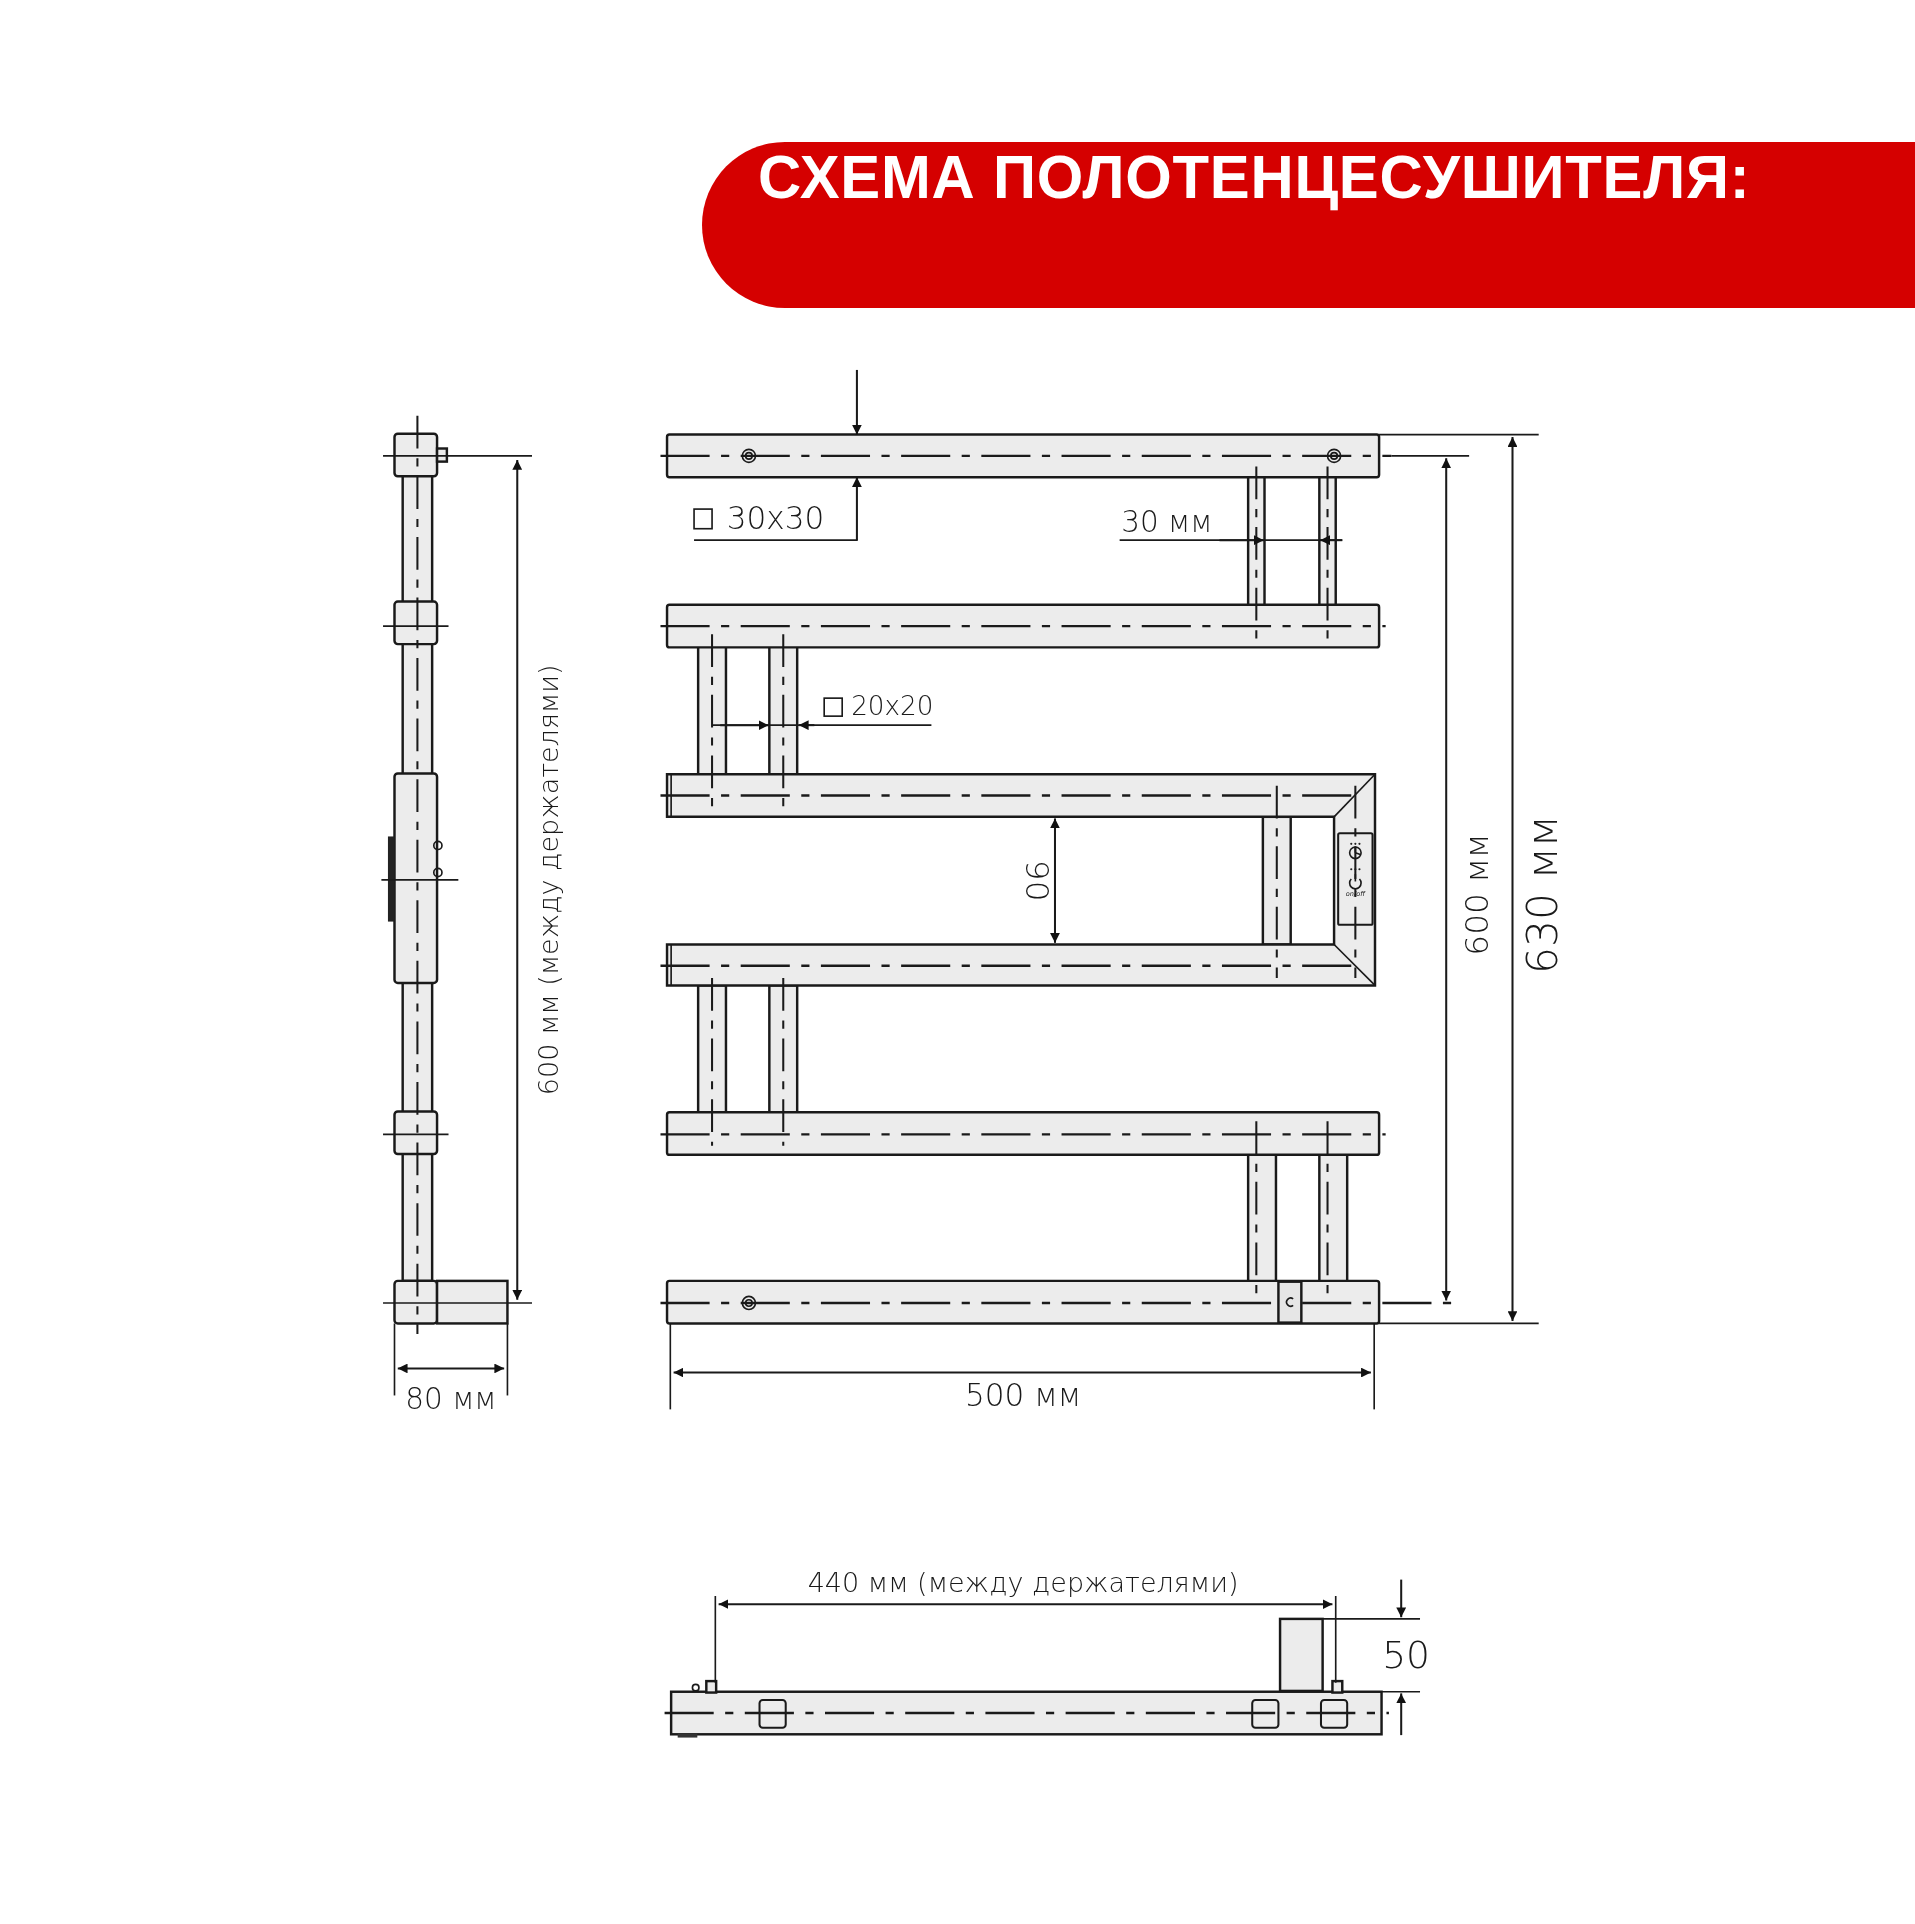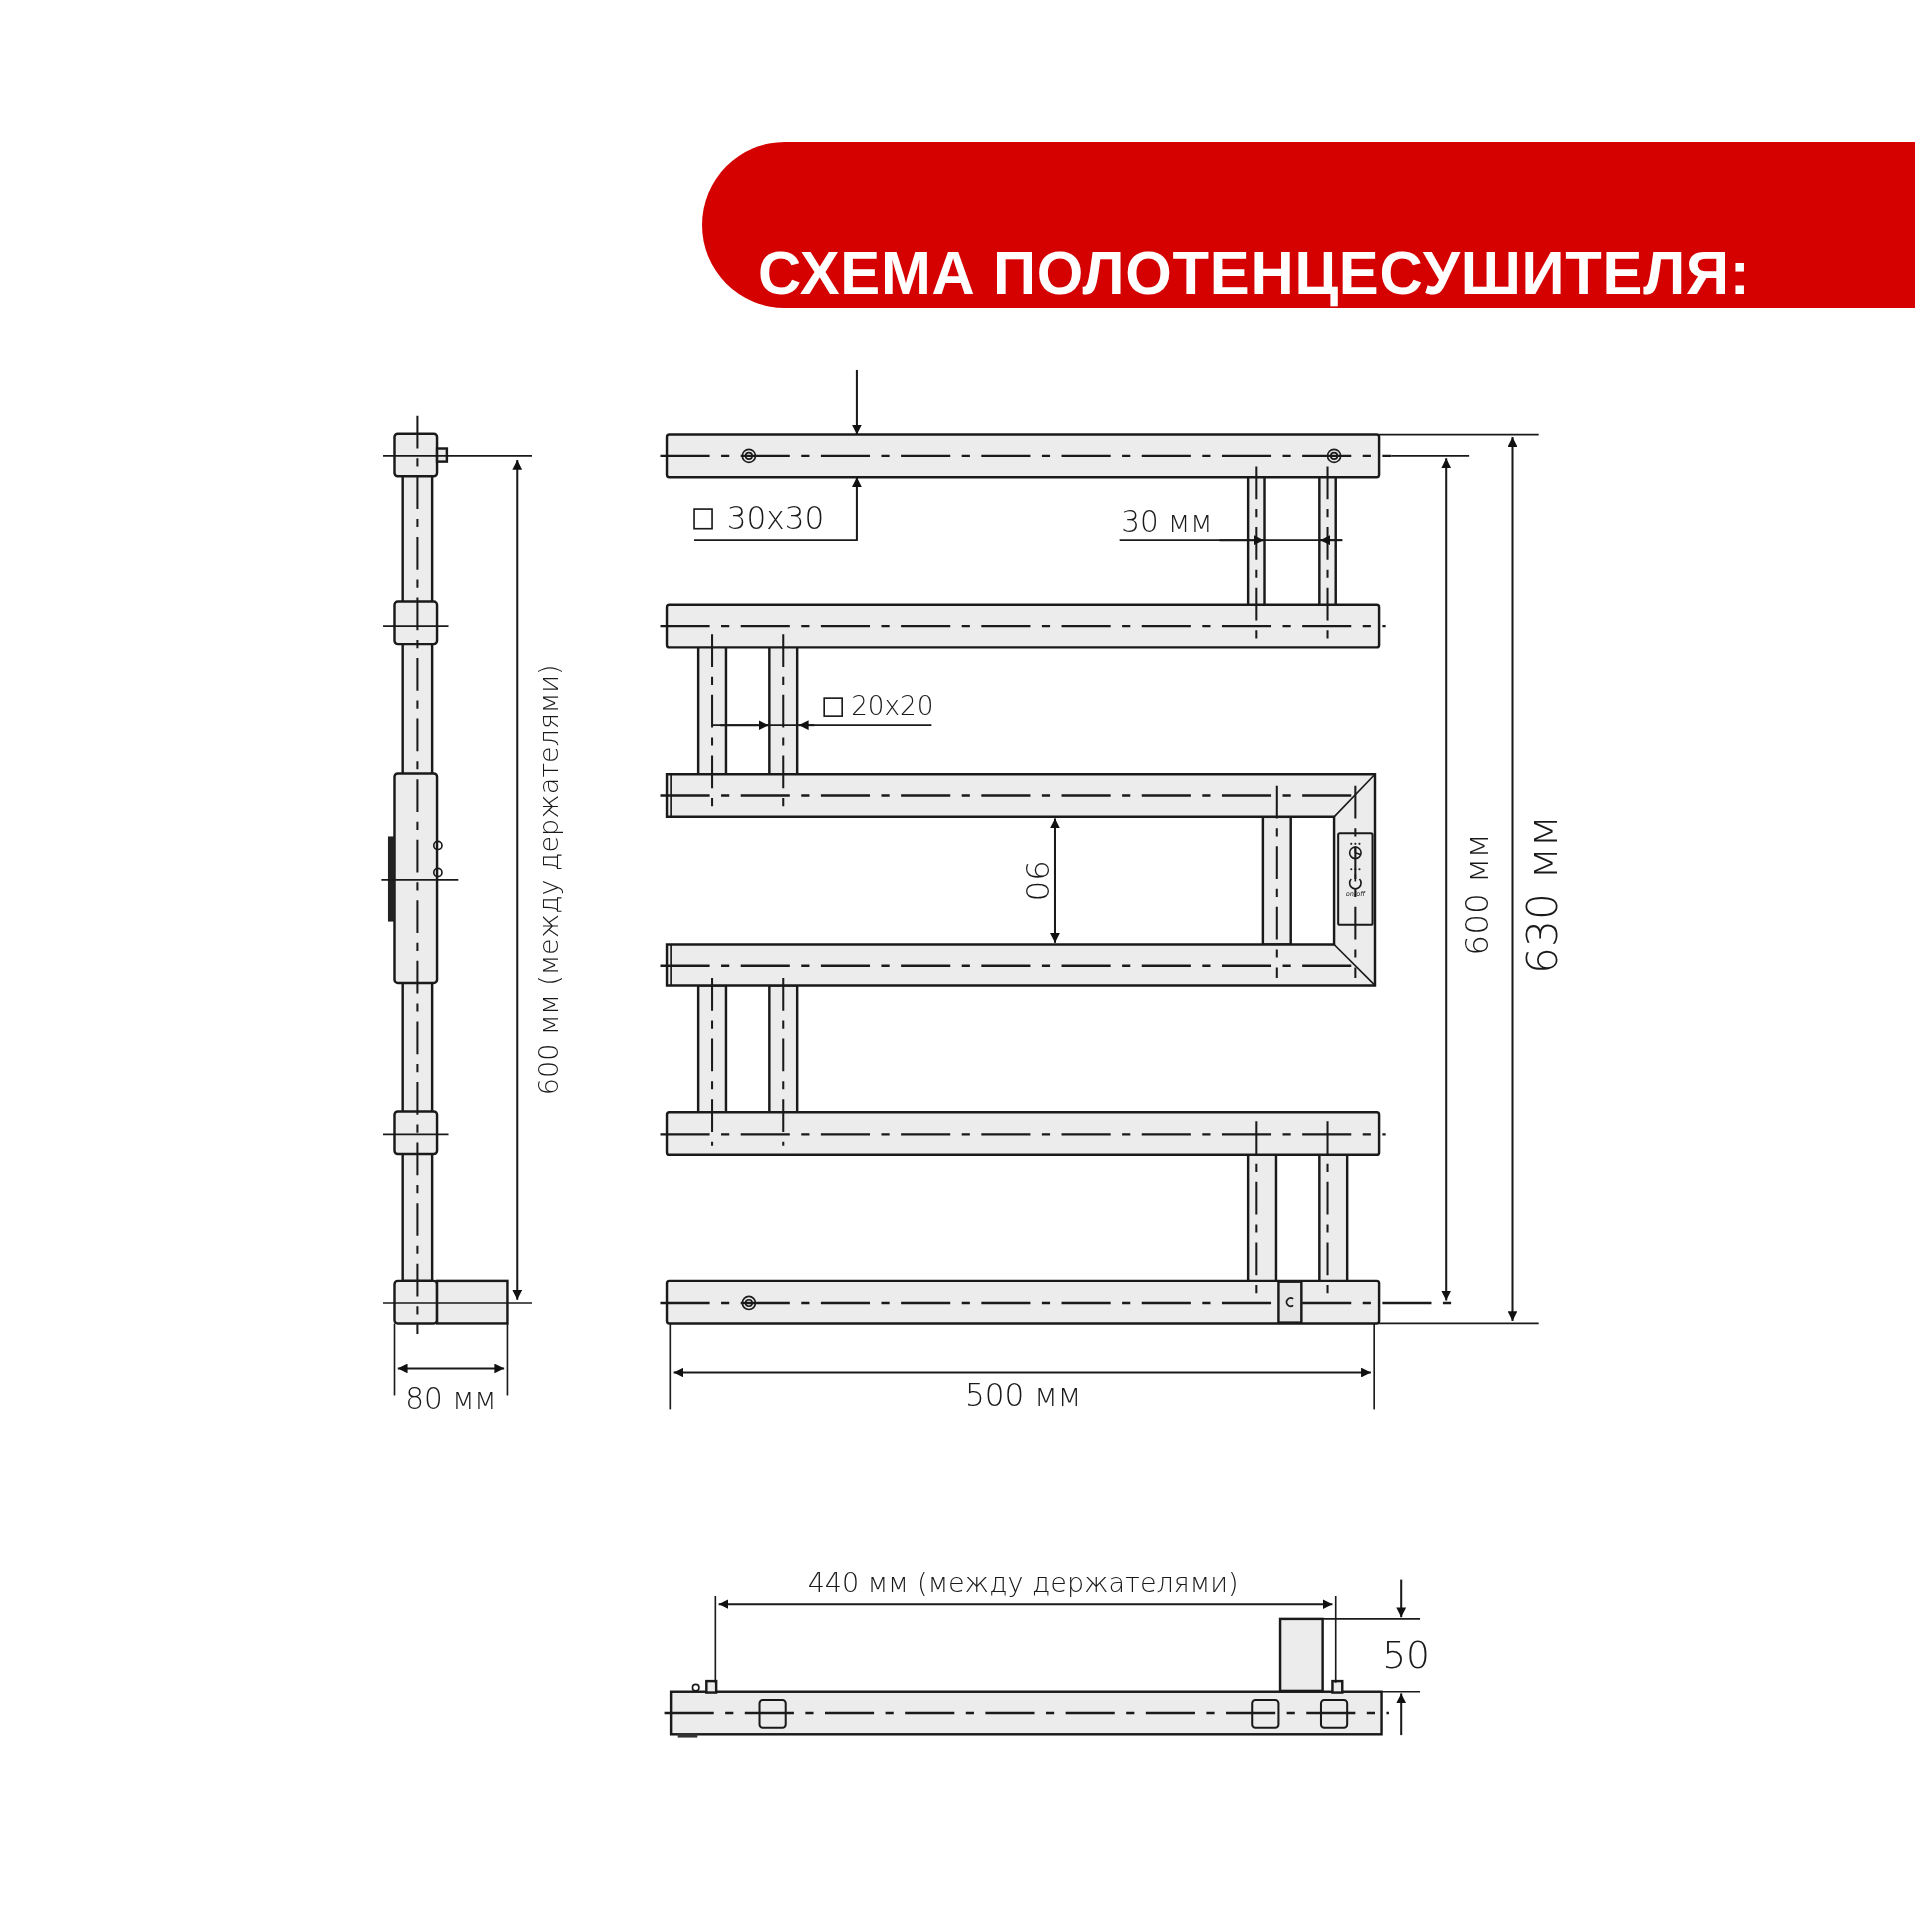--- a/index.html
+++ b/index.html
@@ -1,20 +1,20 @@
 <!DOCTYPE html>
 <html style="font-size:13px"><head>
 <meta charset="utf-8">
 <style>
   html, body { margin: 0; padding: 0; background: #ffffff; }
   body { width: 1916px; height: 1925px; position: relative; overflow: hidden; font-family: "Liberation Sans", "DejaVu Sans", sans-serif; }
   #banner {
     position: absolute; left: 702px; top: 142px; width: 1214px; height: 166px;
     background: #d50000; border-radius: 83px 0 0 83px;
-    display: flex; align-items: flex-end;
+    display: flex; align-items: flex-start;
   }
   #banner-title {
     color: #ffffff; font-family: "Liberation Sans", sans-serif; font-weight: 700;
     font-size: 61px; letter-spacing: 0.8px; margin-left: 56px; transform: scaleX(0.98);
     transform-origin: left center; white-space: nowrap;
   }
   svg#drawing { position: absolute; left: 0; top: 0; }
   .tube { fill: #ececec; stroke: #1a1a1a; stroke-width: 3; }
   .thin { fill: none; stroke: #1a1a1a; stroke-width: 2; }
   .dim  { fill: none; stroke: #1a1a1a; stroke-width: 2.5; }

